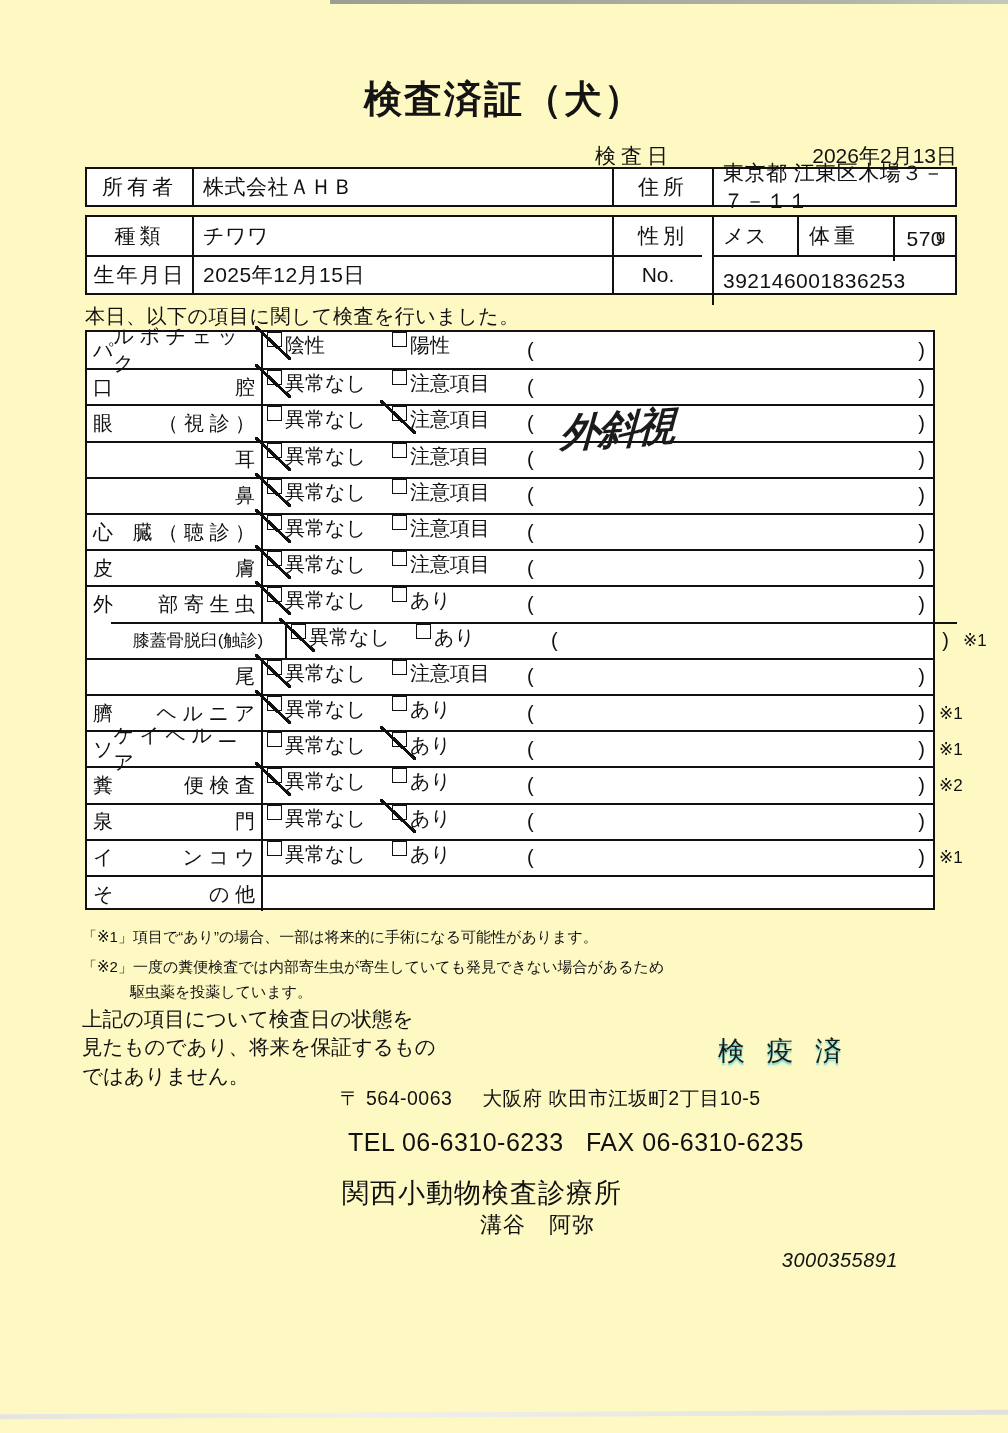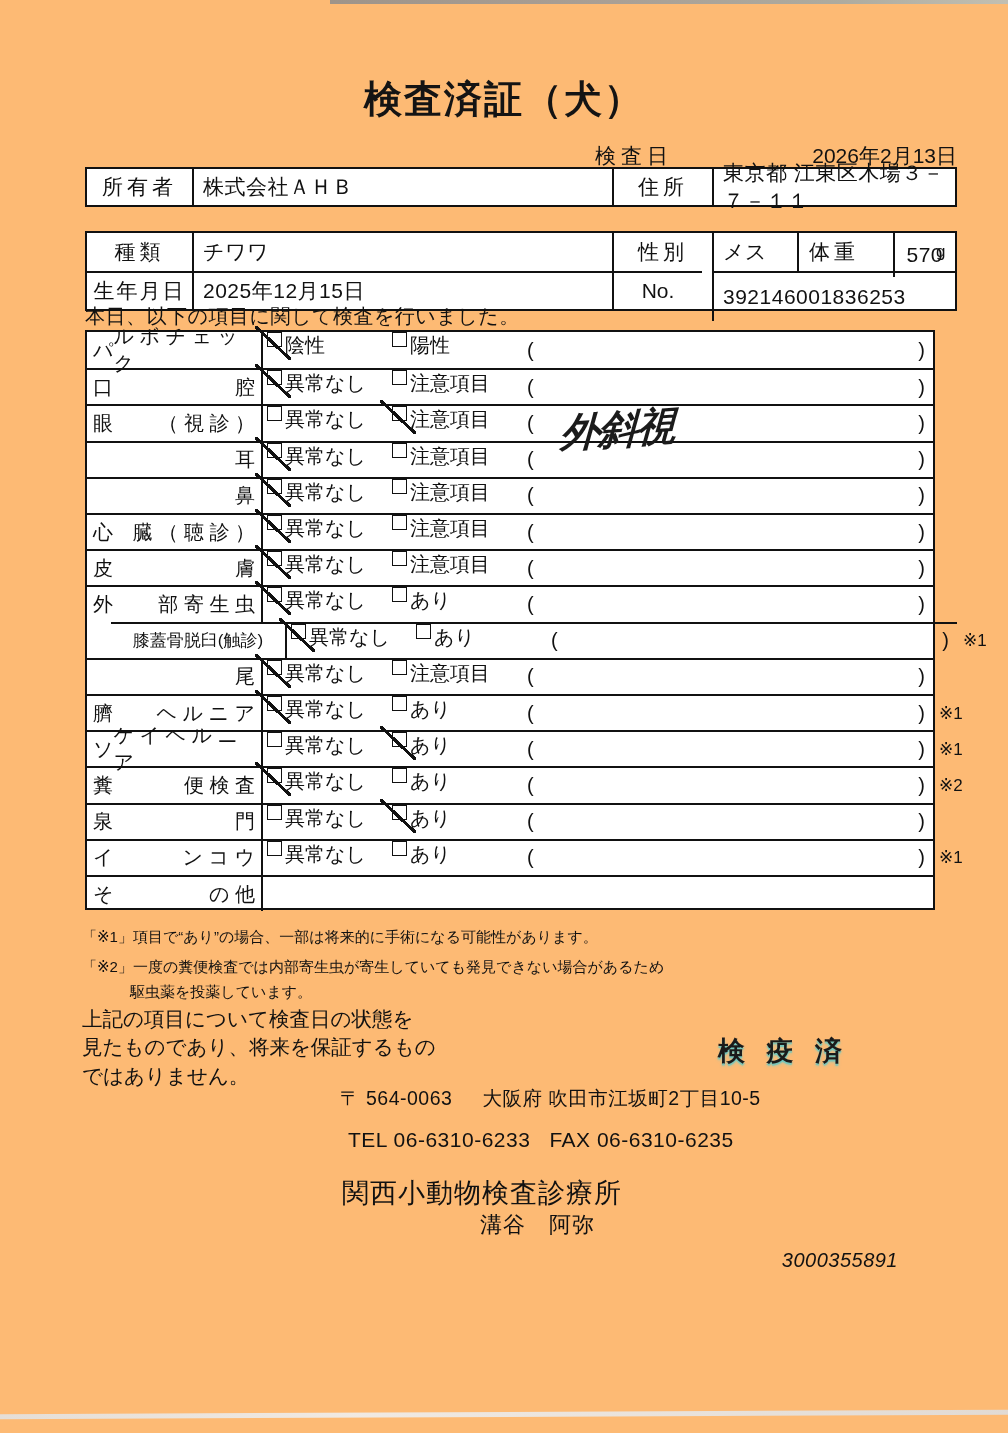--- a/index.html
+++ b/index.html
@@ -2,21 +2,21 @@
 <html lang="ja"><head>
 <meta charset="utf-8">
 <title>検査済証（犬）</title>
 <style>
   html,body{margin:0;padding:0;background:#e8e8e8;}
   body{font-family:"Liberation Sans","DejaVu Sans",sans-serif;}
 
   .page{
     position:relative;
     width:1008px;height:1433px;
-    background:#fdba74;
+    background:#fef9c3;
     overflow:hidden;
     color:#111;
   }
   
   .scan-top{
     position:absolute;left:330px;top:0px;width:678px;height:4px;
     background:linear-gradient(90deg,#8d8d8d 0%,#9a9a9a 40%,#9fa8a6 75%,#b7c0bd 100%);
     opacity:.85;
   }
   .scan-bottom{
@@ -50,21 +50,21 @@
   .cell.bl{border-left:2px solid #111;}
   .cell.bt{border-top:2px solid #111;}
   .lbl{justify-content:center;font-size:21px;letter-spacing:4px;}
   .lbl.tight{letter-spacing:2px;}
   .val{padding-left:9px;font-size:21px;letter-spacing:0.5px;}
   .val.right{justify-content:flex-end;padding-right:8px;}
 
   
   #owner-table{left:85px;top:167px;width:872px;height:40px;}
   
-  #pet-table{left:85px;top:215px;width:872px;height:80px;margin-top:16px;}
+  #pet-table{left:85px;top:215px;width:872px;height:80px;}
 
   .note-line{
     position:absolute;left:85px;top:303px;
     font-size:20px;letter-spacing:0.5px;
   }
 
   
   #checklist{
     left:85px;top:330px;width:850px;height:580px;
   }
@@ -147,34 +147,34 @@
 
   
   .disclaimer{
     position:absolute;left:82px;top:1005px;
     font-size:20.5px;line-height:1.38;letter-spacing:0px;
   }
 
   
   .stamp{
     position:absolute;left:718px;top:1033px;
-    font-size:27px;letter-spacing:7px;font-weight:700;
+    font-size:27px;letter-spacing:7px;font-weight:400;
     color:#1a1a1a;
     text-shadow:0 2px 1px rgba(40,200,220,.55),0 3px 3px rgba(90,220,235,.38);
   }
 
   .addr{
     position:absolute;left:340px;top:1085px;
     font-size:19.5px;letter-spacing:0.5px;
   }
   .addr .zip-mark{margin-right:6px;}
   .addr .gap{display:inline-block;width:30px;}
   .tel{
     position:absolute;left:348px;top:1128px;
-    font-size:21px;letter-spacing:0.5px;
+    font-size:25px;letter-spacing:0.5px;
   }
   .clinic{
     position:absolute;left:342px;top:1175px;
     font-size:27px;letter-spacing:1px;
   }
   .vet{
     position:absolute;left:480px;top:1210px;
     font-size:22px;letter-spacing:1px;
   }
   .docno{

